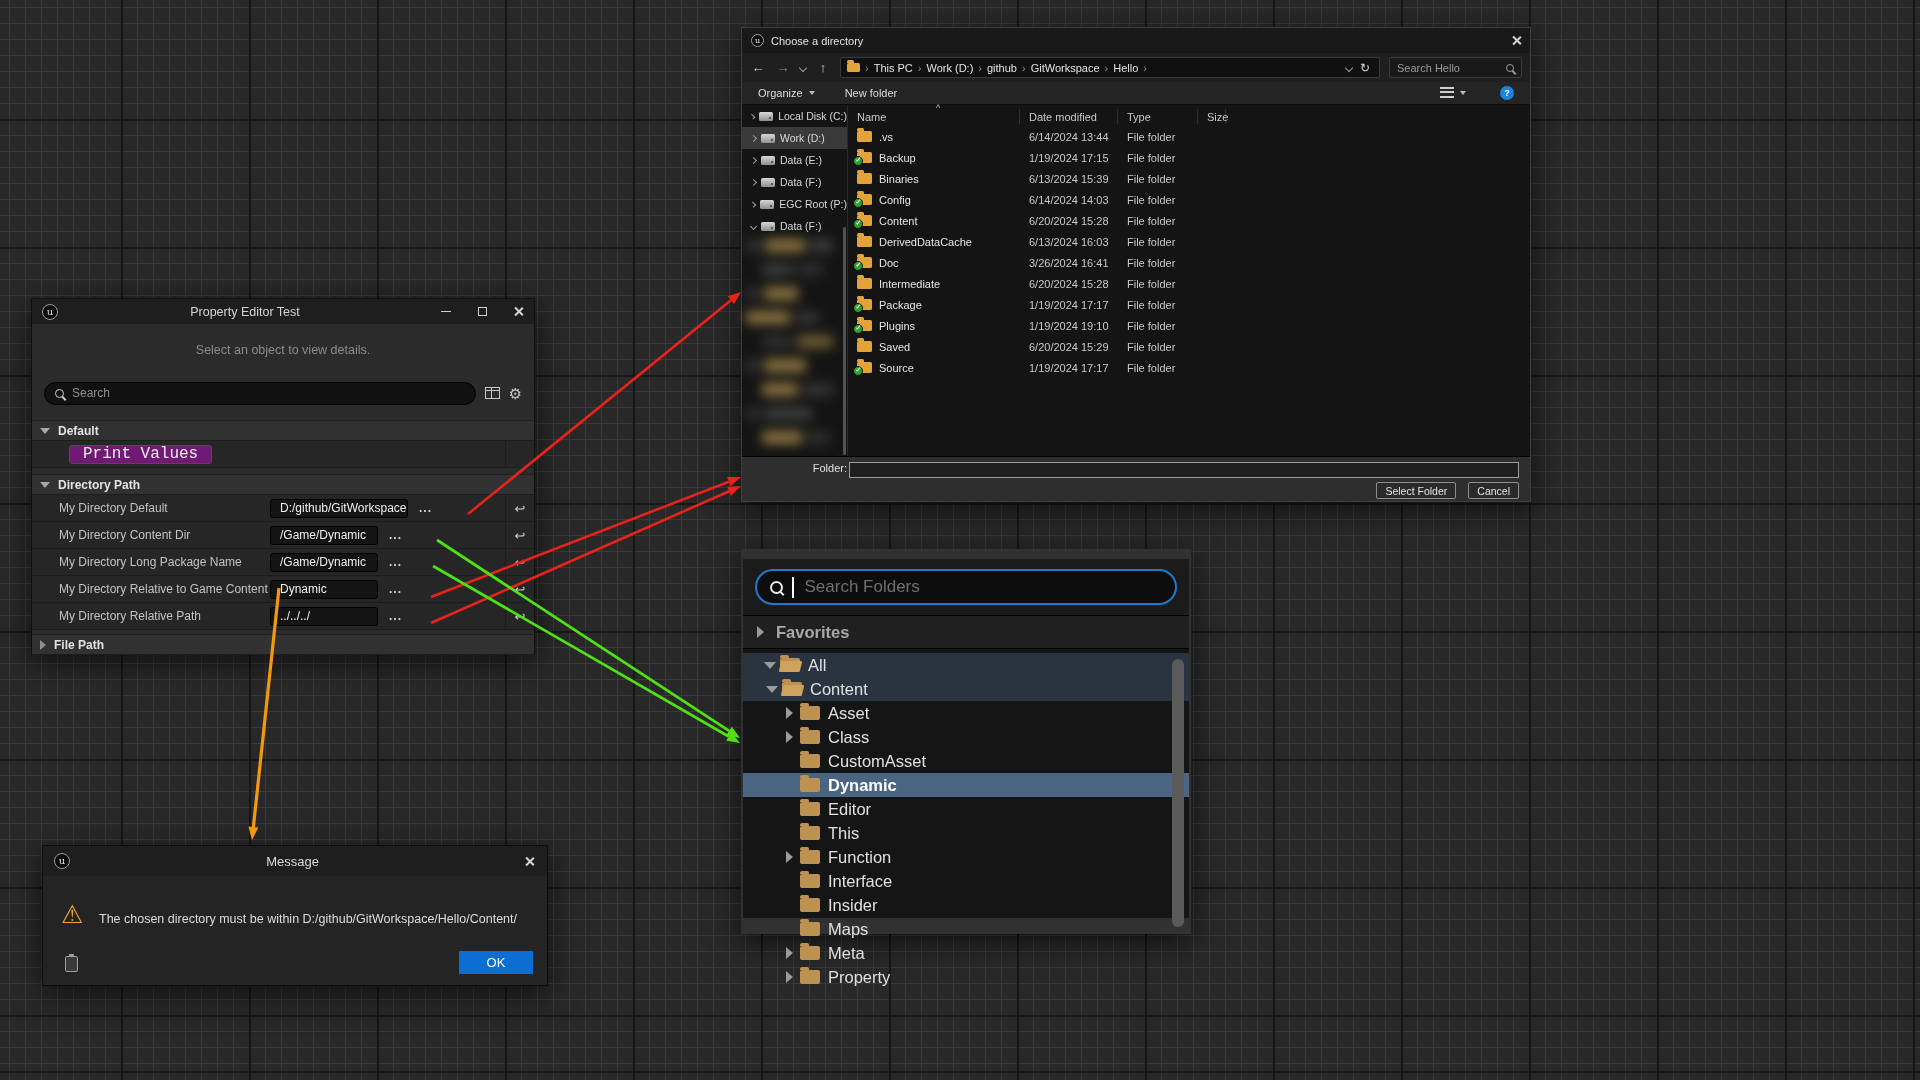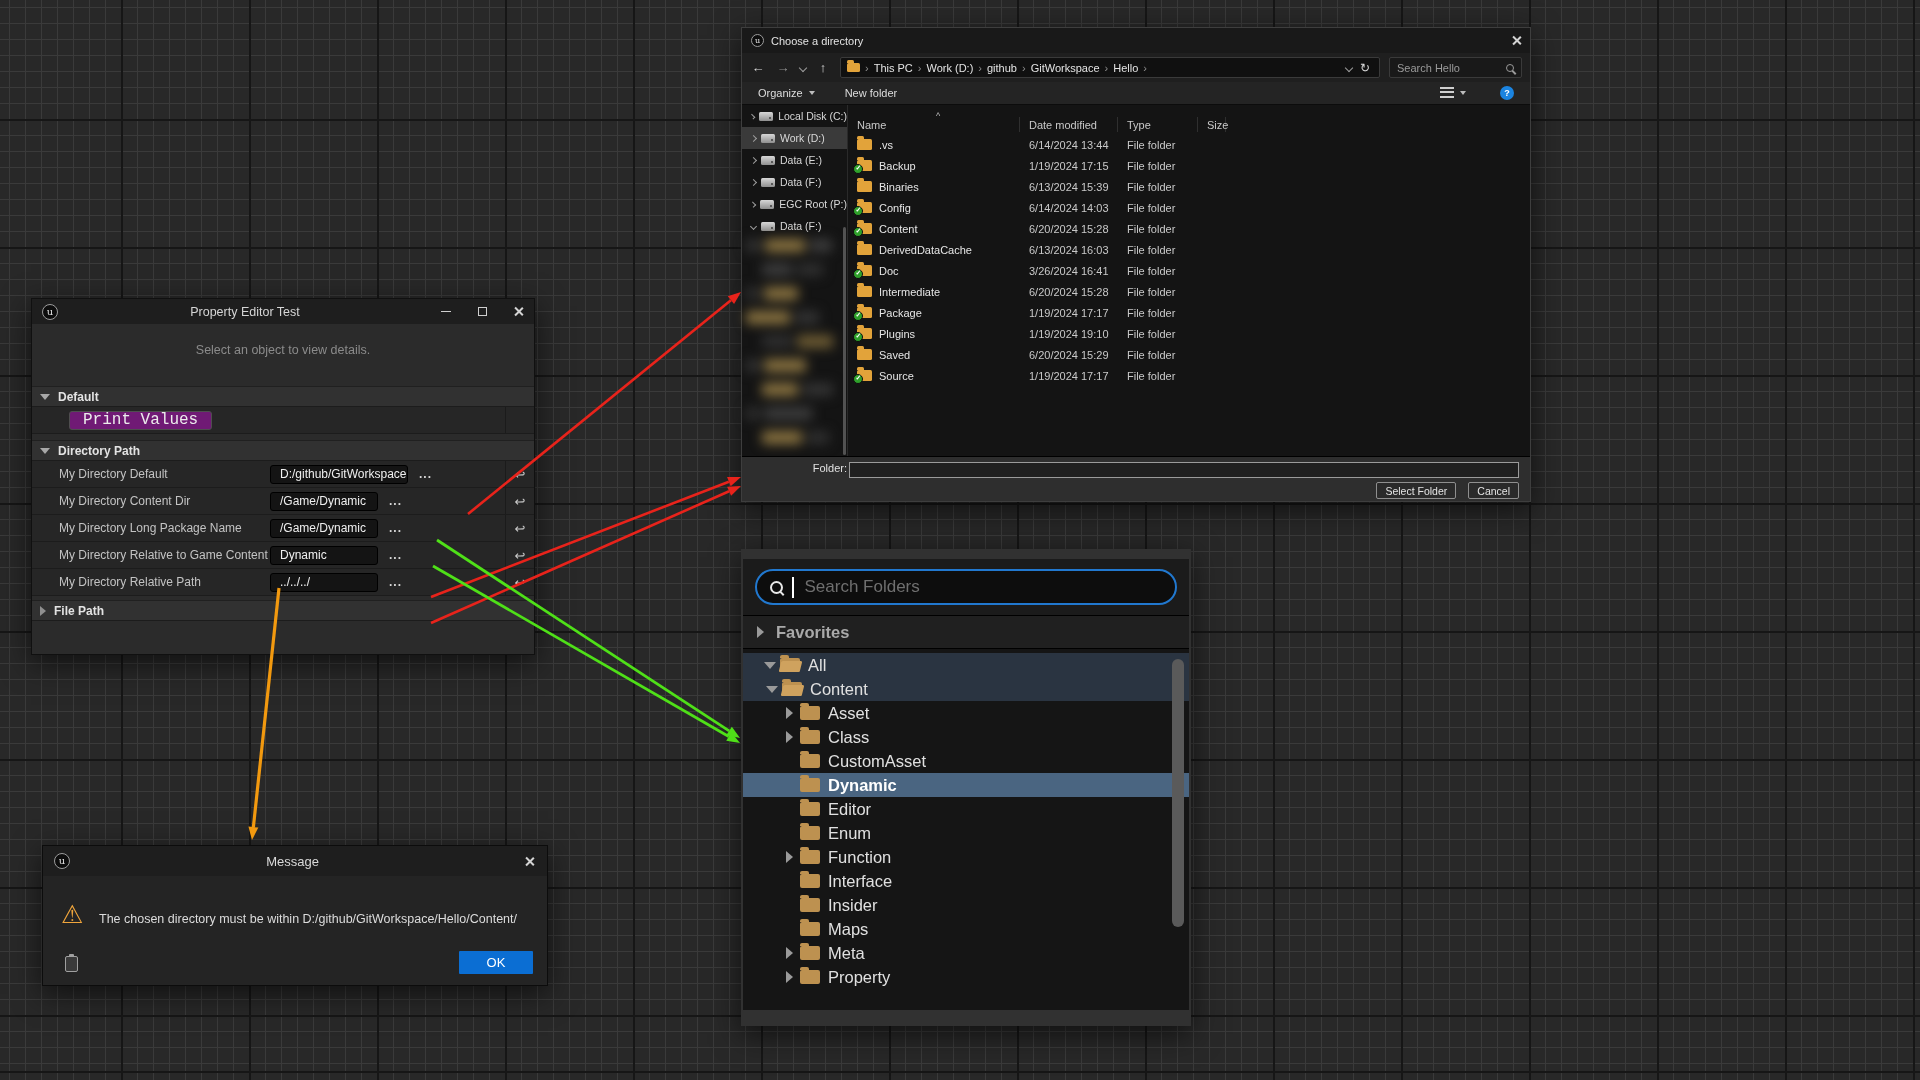--- a/index.html
+++ b/index.html
@@ -64,21 +64,21 @@
   .fd-main{flex:1;display:flex;background:#141414;min-height:0;}
   .fd-side{width:106px;border-right:1px solid #2a2a2a;position:relative;flex:none;}
   .sd-row{height:22px;display:flex;align-items:center;gap:5px;padding-left:9px;color:#d8d8d8;font-size:10.5px;white-space:nowrap;}
   .sd-row.sel{background:#3a3a3a;}
   .sd-row .chev{width:5px;height:5px;}
   .censored{position:absolute;left:4px;top:128px;width:94px;filter:blur(6px);}
   .cz{height:24px;display:flex;align-items:center;gap:5px;}
   .cz b{display:inline-block;height:13px;border-radius:2px;}
   .sd-scroll{position:absolute;right:1px;top:122px;width:3px;height:228px;background:#525252;border-radius:2px;}
   .fd-list{flex:1;display:flex;flex-direction:column;padding-top:2px;}
-  .cols{height:19px;display:flex;align-items:center;color:#c9c9c9;flex:none;margin-top:8px;}
+  .cols{height:19px;display:flex;align-items:center;color:#c9c9c9;flex:none;}
   .cols .c{padding-left:9px;border-right:1px solid #2f2f2f;height:15px;display:flex;align-items:center;position:relative;}
   .cols .c1{width:172px;}
   .cols .c2{width:98px;}
   .cols .c3{width:80px;}
   .cols .c4{width:28px;}
   .sortc{position:absolute;left:88px;top:-6px;color:#bdbdbd;font-size:9px;}
   .frow{height:21px;display:flex;align-items:center;color:#c9c9c9;}
   .frow .nm{width:172px;display:flex;align-items:center;gap:7px;padding-left:9px;color:#e6e6e6;}
   .frow .dt{width:98px;padding-left:9px;}
   .frow .tp{width:80px;padding-left:9px;}
@@ -111,21 +111,21 @@
   
   .msg{left:42px;top:845px;width:506px;height:141px;background:#242424;border:1px solid #0c0c0c;color:#dcdcdc;}
   .msg-title{height:30px;background:#1e1e1e;display:flex;align-items:center;padding:0 4px 0 11px;gap:8px;}
   .msg-title .t{flex:1;text-align:center;font-size:13px;color:#d9d9d9;}
   .msg-body{position:relative;height:111px;}
   .warn{position:absolute;left:18px;top:26px;color:#f0a53c;font-size:25px;line-height:1;}
   .msg-text{position:absolute;left:56px;top:36px;right:12px;font-size:12.5px;color:#dcdcdc;}
   .msg .clip-ic{position:absolute;left:22px;bottom:15px;}
   .okbtn{position:absolute;right:14px;bottom:13px;width:74px;height:23px;background:#0b6ed3;color:#fff;font-size:13px;display:flex;align-items:center;justify-content:center;border-radius:1px;}
   
-  .fp{left:741px;top:549px;width:450px;height:477px;background:#161616;border:2px solid #313131;border-top-width:10px;border-bottom-width:16px;display:flex;flex-direction:column;}
+  .fp{left:741px;top:549px;width:450px;height:385px;background:#161616;border:2px solid #313131;border-top-width:10px;border-bottom-width:16px;display:flex;flex-direction:column;}
   .fp-searchwrap{padding:10px 12px;background:#1b1b1b;flex:none;}
   .fp-search{height:36px;border:2px solid #2178cf;border-radius:18px;background:#0d0d0d;display:flex;align-items:center;padding:0 13px;gap:9px;}
   .fp-search .mag{width:13px;height:13px;border-width:2.2px;color:#e8e8e8;}
   .fp-search .cursor{width:1.5px;height:21px;background:#fff;}
   .fp-search .ph{color:#6f6f6f;font-size:17px;margin-left:2px;}
   .fp-fav{height:34px;background:#202020;border-top:1px solid #000;border-bottom:1px solid #000;display:flex;align-items:center;gap:12px;padding-left:14px;flex:none;}
   .fp-fav .lbl{color:#a9a9a9;font-size:16.5px;font-weight:bold;}
   .fp-tree{flex:1;background:#151515;position:relative;padding-top:4px;min-height:0;}
   .trow{height:24px;display:flex;align-items:center;color:#e0e0e0;font-size:16.5px;padding-right:26px;}
   .trow.hl{background:#2a3441;}
@@ -152,20 +152,28 @@
           <i class="ic-min"></i>
         </span>
       <span class="wbtn">
           <i class="ic-max"></i>
         </span>
       <span class="wbtn">
           <i class="ic-close"></i>
         </span>
     </div>
     <div class="pe-hint">Select an object to view details.</div>
+    <div class="pe-searchrow">
+      <div class="pe-search">
+        <span class="mag"></span>
+        <span>Search</span>
+      </div>
+      <span class="tbl-ic"></span>
+      <span class="pe-gear">⚙</span>
+    </div>
     <div class="pe-sec mt10">
       <span class="tri-d"></span>
       <span>Default</span>
     </div>
     <div class="pe-row">
       <button class="pe-btn" style="border:1px solid #4e4e4e;">Print Values</button>
       <span class="pe-flex1"></span>
         <span class="resetcol"></span>
     </div>
     <div class="pe-sec mt6">
@@ -525,21 +533,21 @@
         <span class="lbl">Dynamic</span>
       </div>
       <div class="trow d2">
         <span class="exp"></span>
         <span class="ue-folder"></span>
         <span class="lbl">Editor</span>
       </div>
       <div class="trow d2">
         <span class="exp"></span>
         <span class="ue-folder"></span>
-        <span class="lbl">Enum</span>
+        <span class="lbl">This</span>
       </div>
       <div class="trow d2">
         <span class="exp">
             <span class="tri-r sm"></span>
           </span>
         <span class="ue-folder"></span>
         <span class="lbl">Function</span>
       </div>
       <div class="trow d2">
         <span class="exp"></span>

